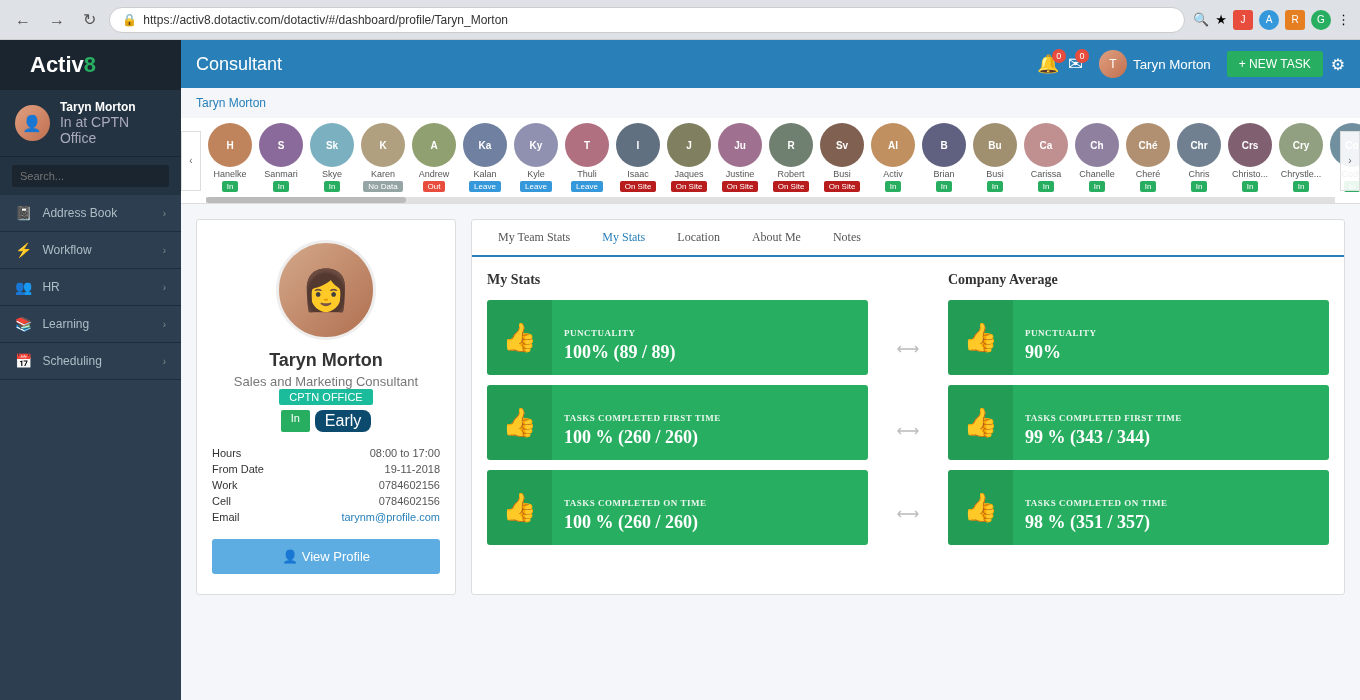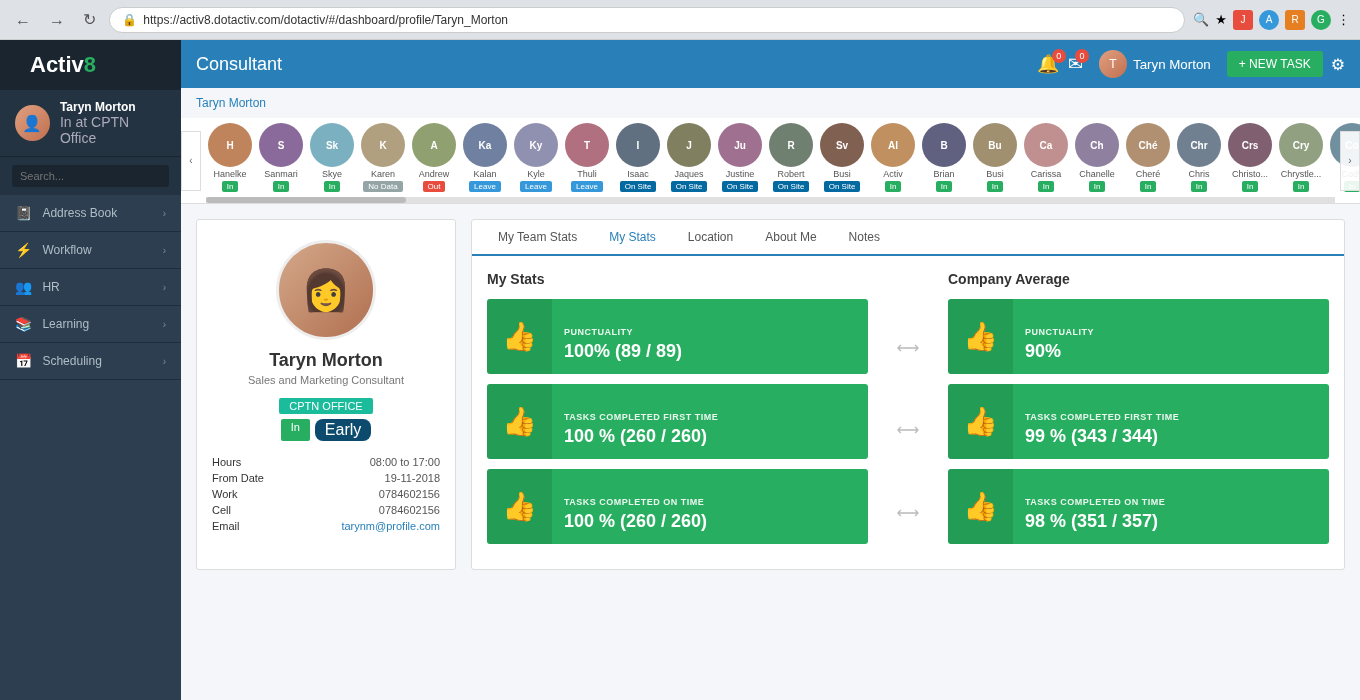--- a/index.html
+++ b/index.html
@@ -197,21 +197,21 @@
       padding: 1px 5px;
       border-radius: 2px;
       color: white;
       margin-top: 2px;
       white-space: nowrap;
     }
     .status-in { background: #27ae60; }
     .status-out { background: #e74c3c; }
     .status-no-data { background: #95a5a6; }
     .status-leave { background: #3498db; }
-    .status-on-site { background: #0369a1; }
+    .status-on-site { background: #b91c1c; }
     .scroll-arrow {
       position: absolute; top: 50%; transform: translateY(-50%);
       background: rgba(255,255,255,0.9);
       border: 1px solid #ddd;
       width: 20px; height: 60px;
       display: flex; align-items: center; justify-content: center;
       cursor: pointer; font-size: 10px; color: #666;
     }
     .scroll-left { left: 0; }
     .scroll-right { right: 0; }
@@ -245,21 +245,21 @@
     .profile-photo {
       width: 100px; height: 100px; border-radius: 50%;
       background: linear-gradient(135deg, #d4a88a, #b07050);
       overflow: hidden;
       display: flex; align-items: center; justify-content: center;
       margin-bottom: 10px;
       border: 3px solid #eee;
       font-size: 40px;
     }
     .profile-name { font-size: 18px; font-weight: bold; color: #333; margin-bottom: 3px; }
-    .profile-title { font-size: 11px; color: #777; margin-bottom: 12px; }
+    .profile-title { font-size: 13px; color: #777; }
     .profile-badge {
       background: #1abc9c;
       color: white;
       padding: 2px 10px;
       border-radius: 2px;
       font-size: 11px;
       margin-bottom: 5px;
     }
     .profile-status-row { display: flex; gap: 5px; margin-bottom: 15px; }
     .profile-status-in { background: #27ae60; color: white; padding: 2px 10px; border-radius: 2px; font-size: 11px; }
@@ -276,21 +276,21 @@
       border: none;
       padding: 10px;
       border-radius: 3px;
       cursor: pointer;
       font-size: 13px;
       margin-top: 12px;
       display: flex; align-items: center; justify-content: center; gap: 6px;
     }
 
     
-    .stats-section { flex: 1; background: white; border: 1px solid #ddd; border-radius: 3px; padding: 0; }
+    .stats-section { flex: 1; background: white; border: 1px solid #ddd; border-radius: 3px; padding: 0; font-family: Liberation Serif, serif; }
     .stats-tabs {
       display: flex;
       border-bottom: 2px solid #2980b9;
       padding: 0 10px;
     }
     .stats-tab {
       padding: 10px 16px;
       font-size: 12px;
       color: #555;
       cursor: pointer;
@@ -582,20 +582,21 @@
             </div>
             <div class="detail-row">
               <span class="detail-label">Cell</span>
               <span class="detail-value">0784602156</span>
             </div>
             <div class="detail-row">
               <span class="detail-label">Email</span>
               <span class="detail-email">tarynm@profile.com</span>
             </div>
           </div>
+          <button class="view-profile-btn">👤 View Profile</button>
         </div>
 
         <div class="stats-section">
           <div class="stats-tabs">
             <div class="stats-tab">My Team Stats</div>
             <div class="stats-tab active">My Stats</div>
             <div class="stats-tab">Location</div>
             <div class="stats-tab">About Me</div>
             <div class="stats-tab">Notes</div>
           </div>

